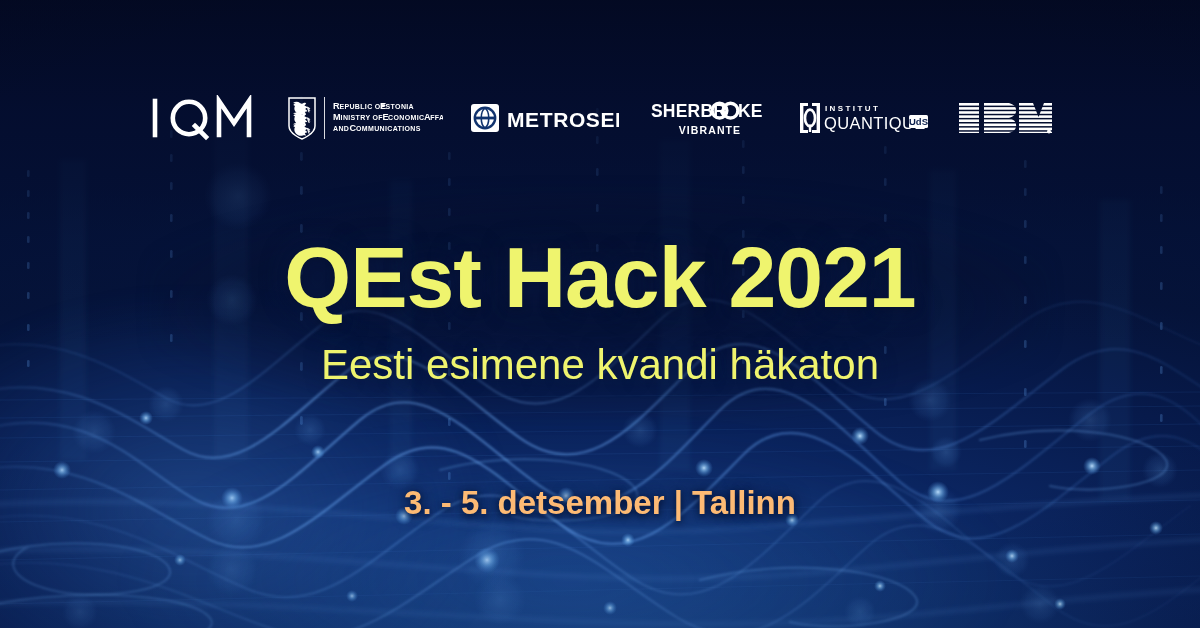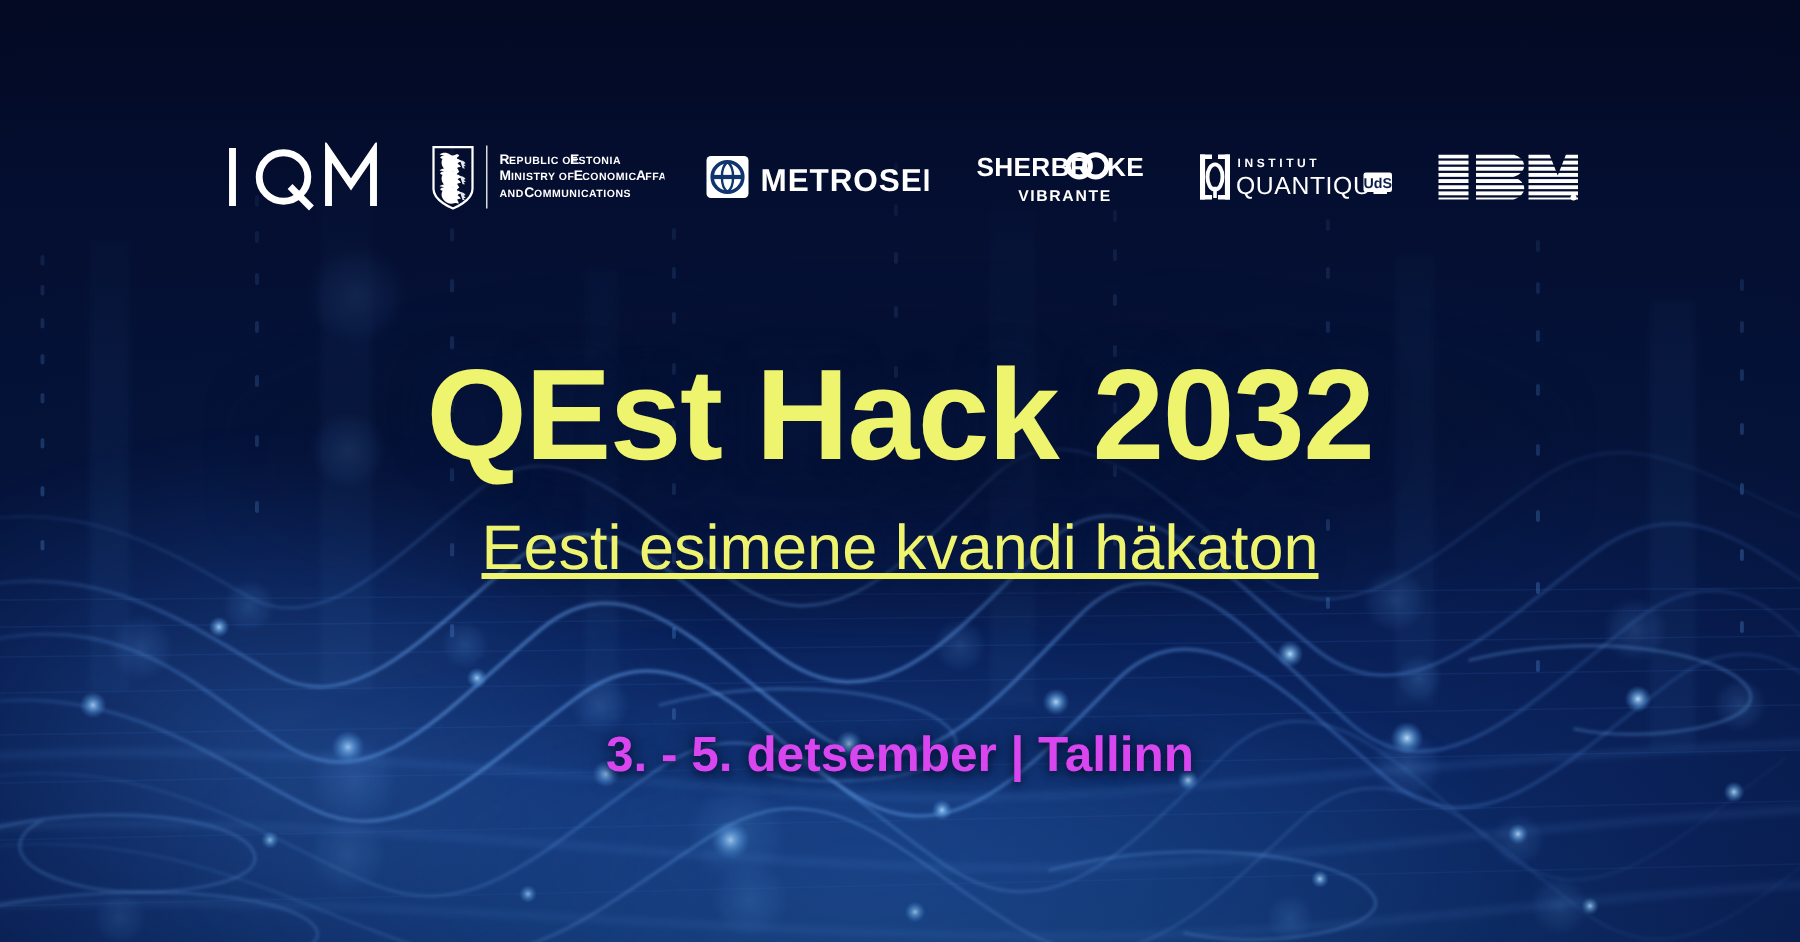--- a/index.html
+++ b/index.html
@@ -71,28 +71,27 @@
     color:#eff46e;
     text-shadow:0 0 26px rgba(12,28,74,.85),0 2px 10px rgba(4,12,38,.8);
   }
   .subhead{
     position:absolute;left:0;right:0;top:341px;
     text-align:center;
     font-size:42px;line-height:1.15;
     font-weight:normal;
     color:#eff46e;
     text-shadow:0 0 18px rgba(10,26,70,.8);
-    text-decoration:underline;
   }
   .dateline{
     position:absolute;left:0;right:0;top:483px;
     text-align:center;
     font-size:33px;line-height:1.2;
     font-weight:bold;
-    color:#d946ef;
+    color:#fdba74;
     text-shadow:0 0 16px rgba(6,18,54,.9),0 2px 6px rgba(4,12,38,.75);
   }
 </style>
 </head>
 <body>
 
 <div class="banner">
 
   <div class="bg-base"></div>
 
@@ -443,17 +442,17 @@
             <rect x="0" y="28.6" width="95" height="2.6"></rect>
             <rect x="0" y="32.7" width="95" height="1.8"></rect>
           </g>
         </g>
         <circle cx="92" cy="32.6" r="2" fill="#ffffff"></circle>
       </svg>
     </div>
 
   </div>
 
-  <div class="headline">QEst Hack 2032</div>
+  <div class="headline">QEst Hack 2021</div>
   <div class="subhead">Eesti esimene kvandi häkaton</div>
   <div class="dateline">3. - 5. detsember | Tallinn</div>
 
 </div>
 
 </body></html>

